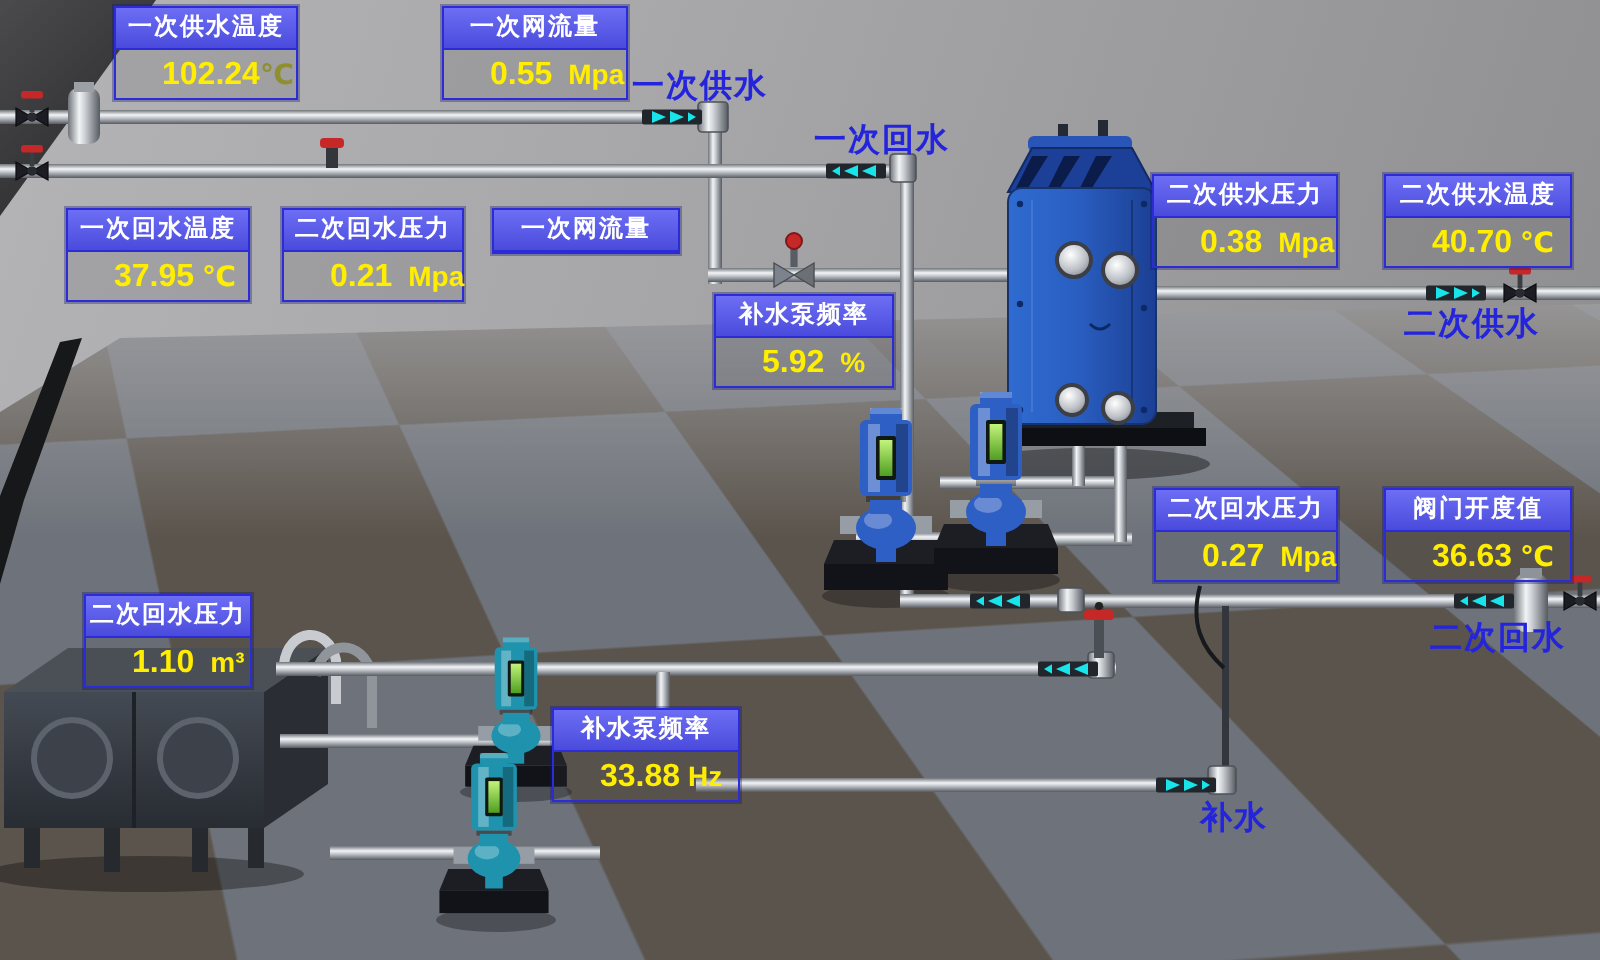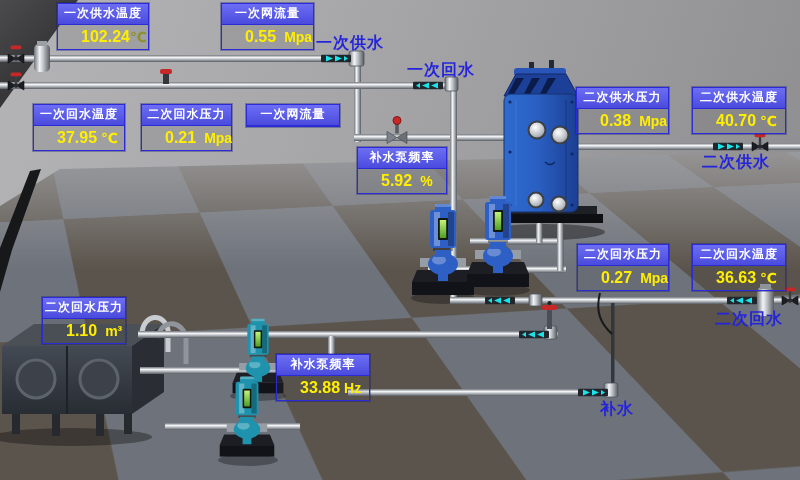--- a/index.html
+++ b/index.html
@@ -284,21 +284,21 @@
   </div>
   <div class="gauge" id="g8" style="left:692px;top:87px;width:92px">
     <div class="g-head">二次供水温度</div>
     <div class="g-val"><span class="num">40.70</span><span class="unit tight">℃</span></div>
   </div>
   <div class="gauge" id="g9" style="left:577px;top:244px;width:90px">
     <div class="g-head">二次回水压力</div>
     <div class="g-val"><span class="num">0.27</span><span class="unit">Mpa</span></div>
   </div>
   <div class="gauge" id="g10" style="left:692px;top:244px;width:92px">
-    <div class="g-head">二次回水温度</div>
+    <div class="g-head">阀门开度值</div>
     <div class="g-val"><span class="num">36.63</span><span class="unit tight">℃</span></div>
   </div>
   <div class="gauge" id="g11" style="left:42px;top:297px;width:82px">
     <div class="g-head">二次回水压力</div>
     <div class="g-val"><span class="num">1.10</span><span class="unit">m³</span></div>
   </div>
   <div class="gauge" id="g12" style="left:276px;top:354px;width:92px">
     <div class="g-head">补水泵频率</div>
     <div class="g-val"><span class="num">33.88</span><span class="unit tight">Hz</span></div>
   </div>

